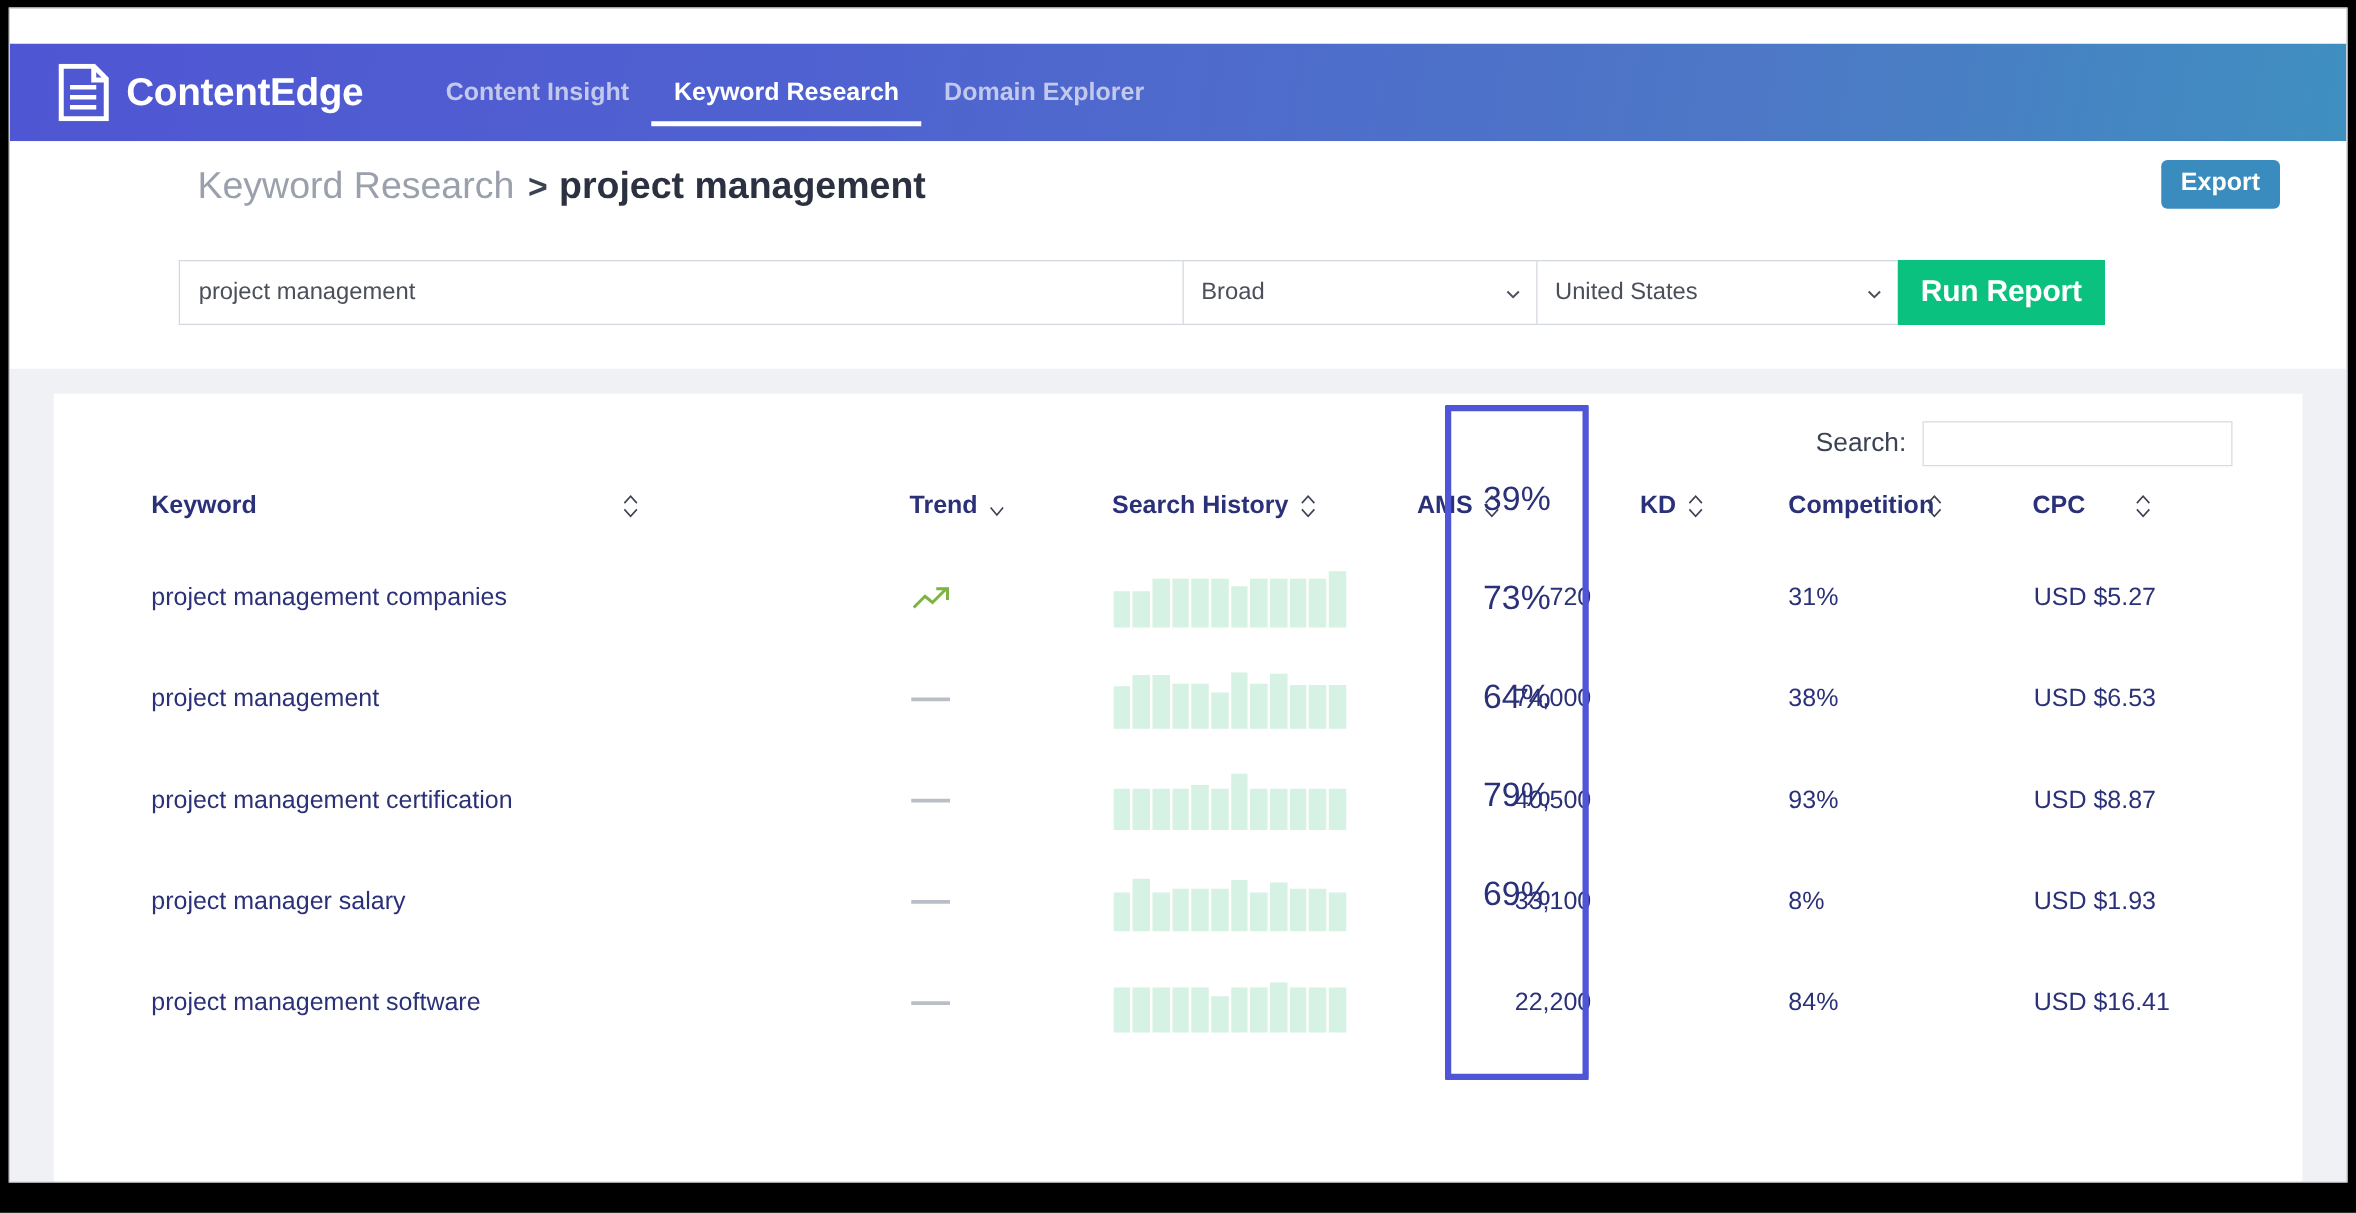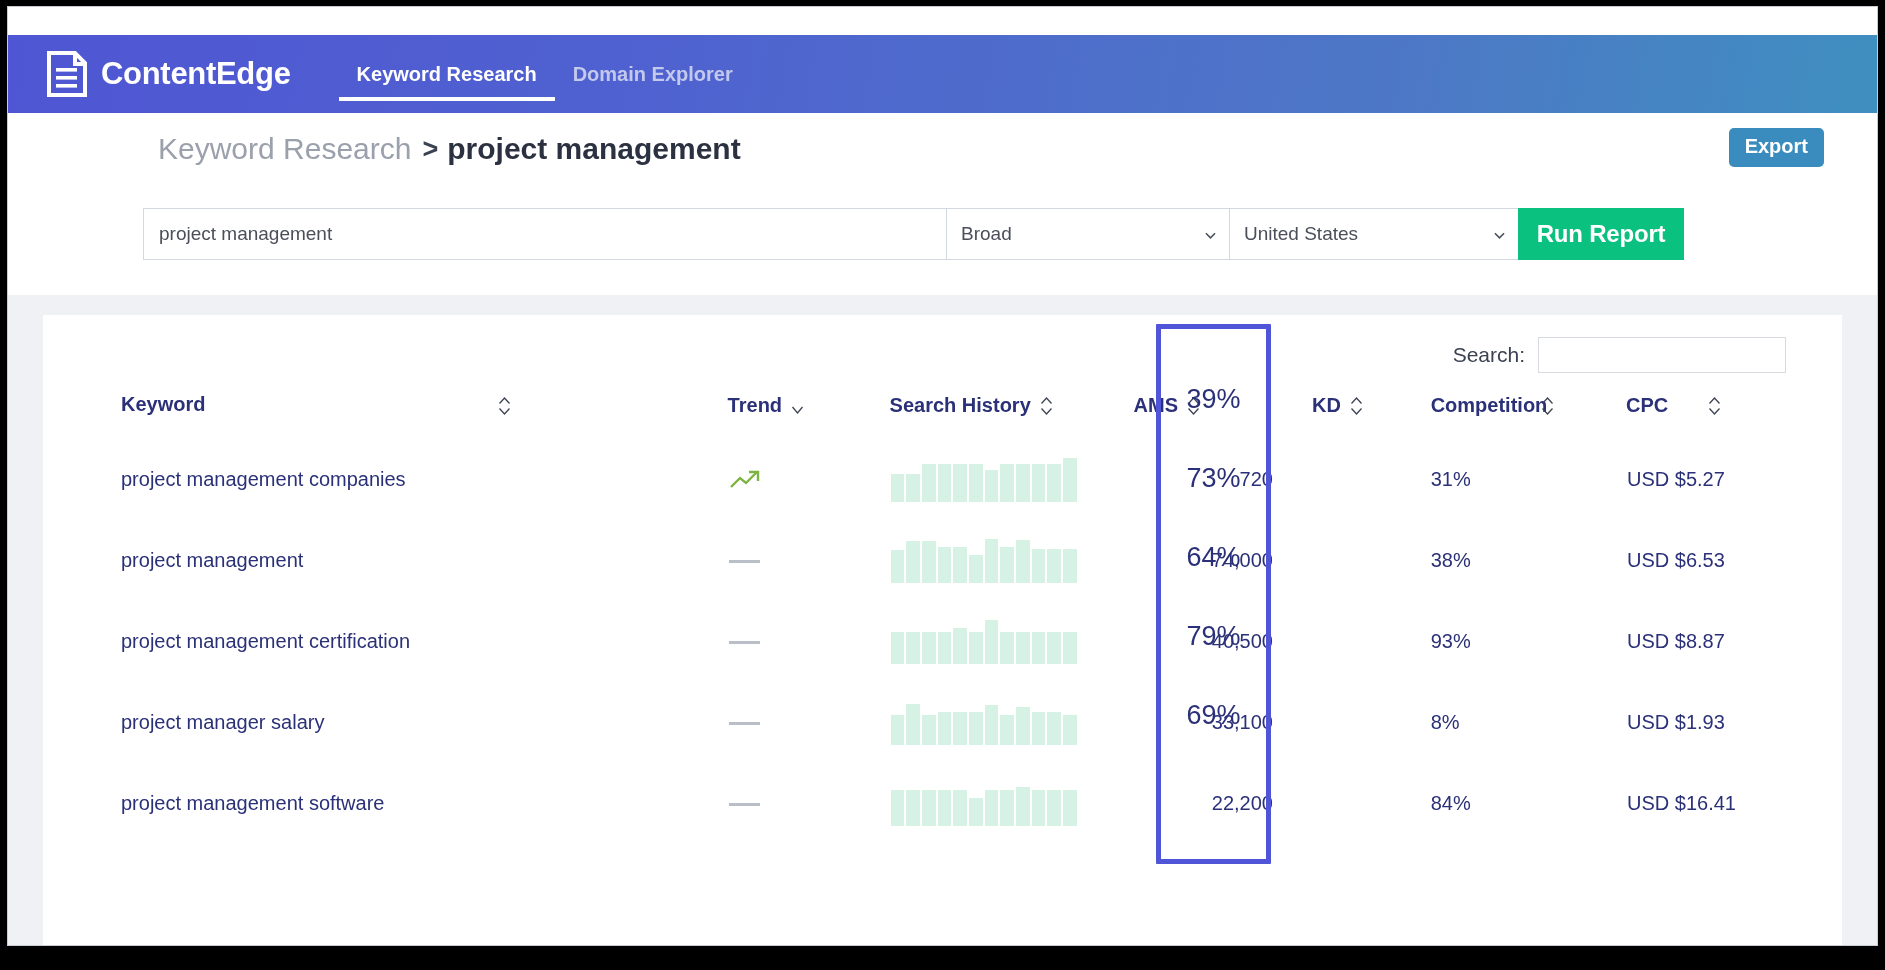--- a/index.html
+++ b/index.html
@@ -275,20 +275,23 @@
       <svg class="brand-logo" viewBox="0 0 42 46">
         <path d="M3 2 h26 l10 10 v32 h-36 z" fill="none" stroke="#ffffff" stroke-width="4"></path>
         <path d="M29 2 v11 h10" fill="none" stroke="#ffffff" stroke-width="4"></path>
         <rect x="10" y="17" width="21" height="3.6" fill="#ffffff"></rect>
         <rect x="10" y="25" width="21" height="3.6" fill="#ffffff"></rect>
         <rect x="10" y="33" width="21" height="3.6" fill="#ffffff"></rect>
       </svg>
       <span class="brand-name">ContentEdge</span>
     </div>
     <div class="nav-tabs">
+      <div class="nav-tab">
+        <span>Content Insight</span>
+      </div>
       <div class="nav-tab active">
         <span>Keyword Research</span>
       </div>
       <div class="nav-tab">
         <span>Domain Explorer</span>
       </div>
     </div>
   </div>
 
   <div class="page-head">

